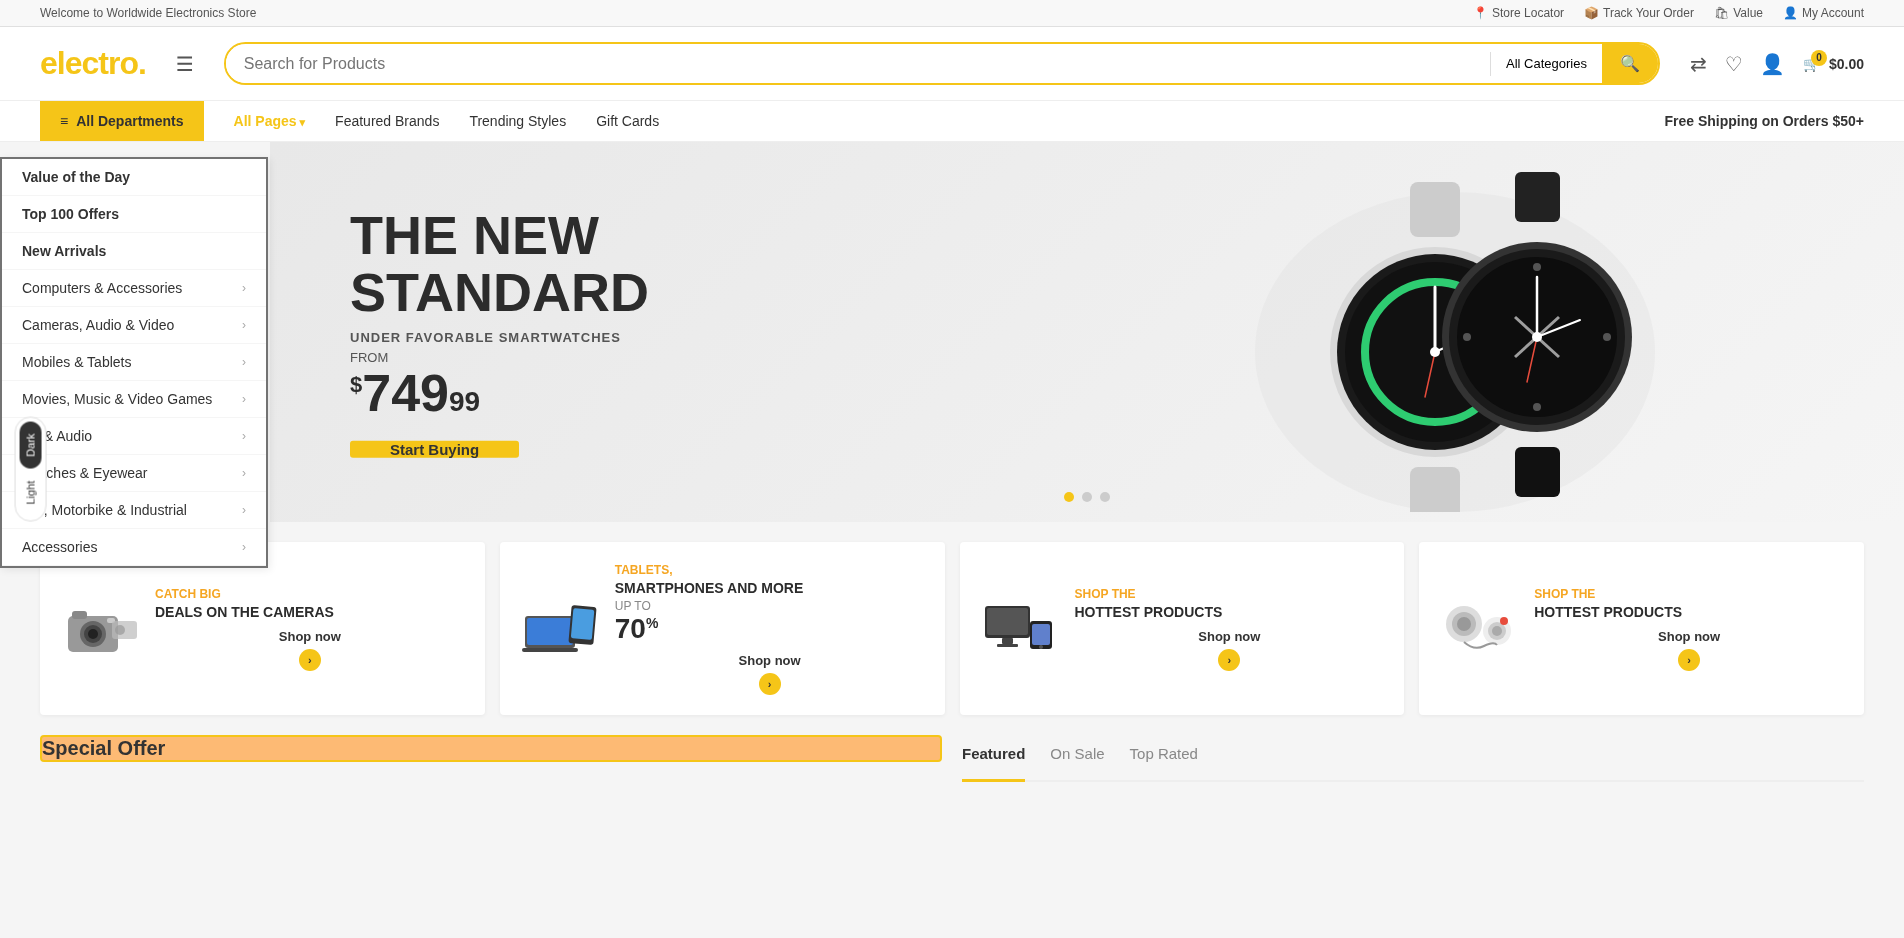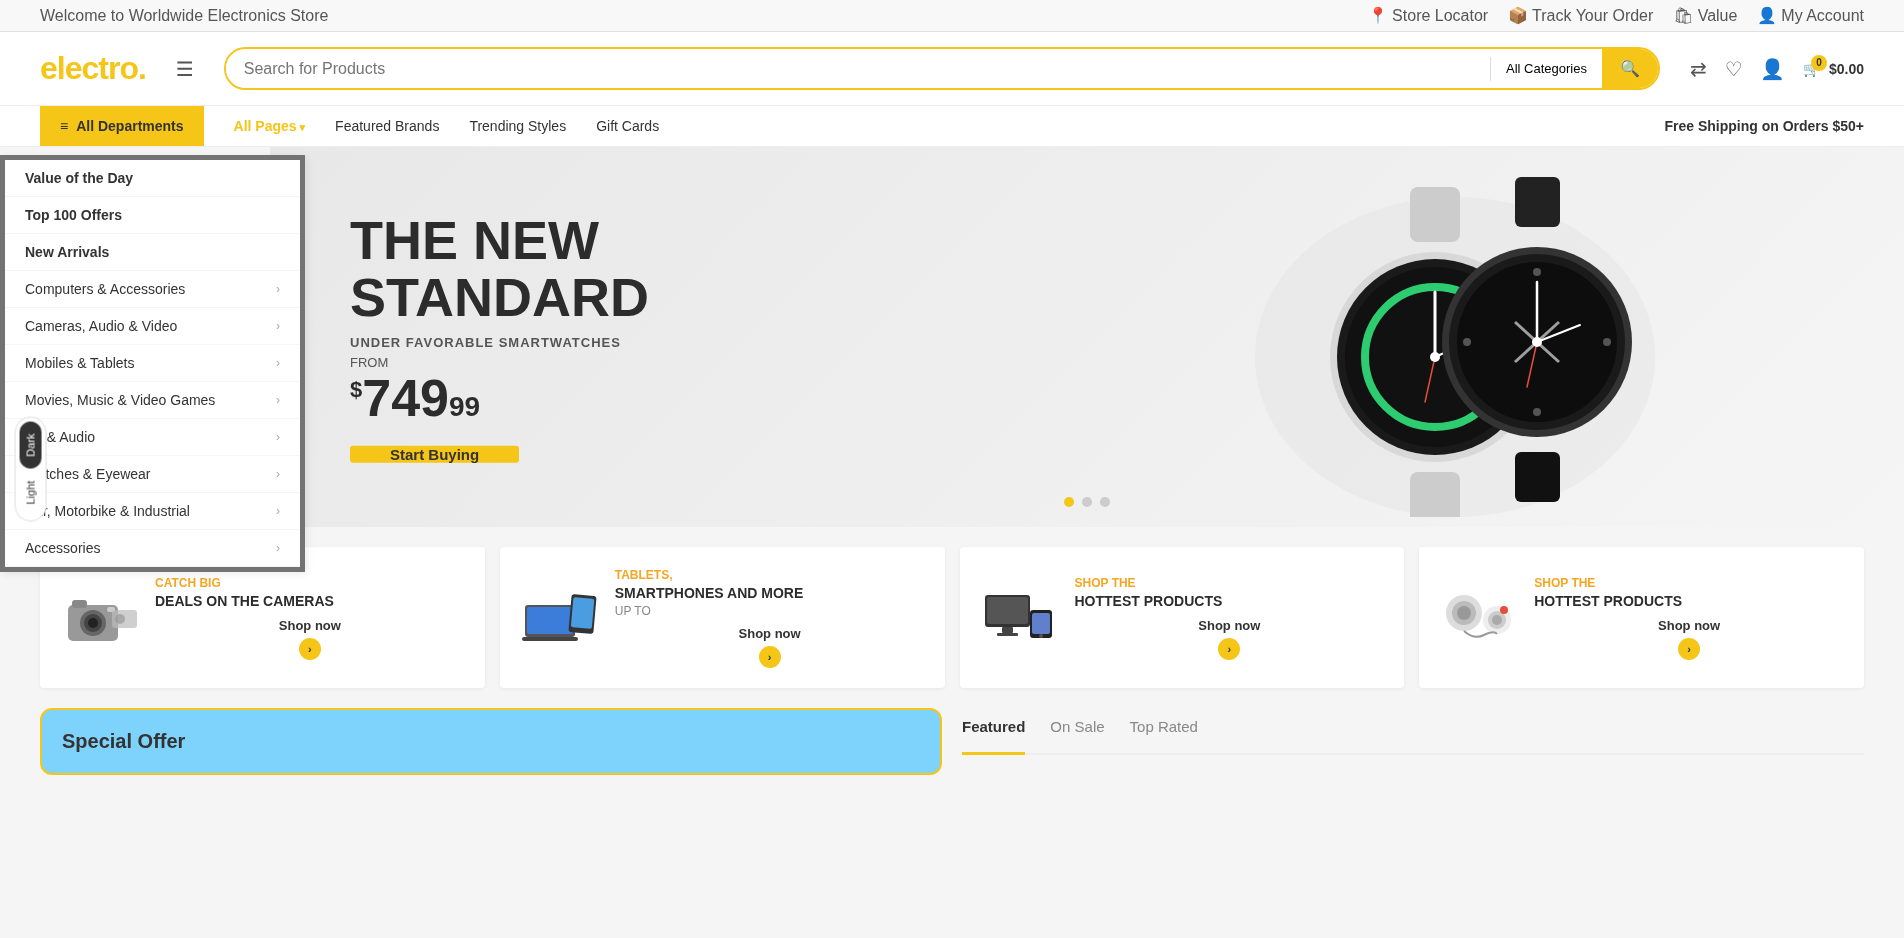--- a/index.html
+++ b/index.html
@@ -6,21 +6,21 @@
     body { font-family: Arial, sans-serif; background: #f5f5f5; font-size: 14px; color: #333; }
 
     
     .top-bar {
       background: #f8f8f8;
       border-bottom: 1px solid #e0e0e0;
       padding: 6px 40px;
       display: flex;
       justify-content: space-between;
       align-items: center;
-      font-size: 16px;
+      font-size: 12px;
       color: #555;
     }
     .top-bar-right {
       display: flex;
       gap: 20px;
       align-items: center;
     }
     .top-bar-item {
       display: flex;
       align-items: center;
@@ -183,26 +183,26 @@
     }
 
     
     .main-content {
       display: flex;
       position: relative;
     }
 
     
     .sidebar-dropdown {
-      width: 305px;
+      width: 268px;
       background: #fff;
-      border: 5px solid #737373;
+      border: 2px solid #737373;
       box-shadow: 2px 2px 8px rgba(0,0,0,0.08);
       position: absolute;
-      top: 8px;
+      top: 15px;
       left: 0;
       z-index: 10;
       min-height: 370px;
     }
     .sidebar-item {
       padding: 10px 20px;
       display: flex;
       align-items: center;
       justify-content: space-between;
       cursor: pointer;
@@ -396,24 +396,23 @@
     
     .bottom-section {
       background: #f5f5f5;
       padding: 0 40px 20px;
       display: grid;
       grid-template-columns: 1fr 1fr;
       gap: 20px;
       align-items: start;
     }
     .special-offer-card {
-      background: #7dd3fc;
+      background: #fdba74;
       border: 2px solid #f5c518;
-      border-radius: 12px;
-      padding: 20px;
+      border-radius: 4px;
     }
     .special-offer-title {
       font-size: 20px;
       font-weight: bold;
       color: #333;
     }
     .tabs-section { padding: 10px 0; }
     .tabs-bar {
       display: flex;
       gap: 25px;
@@ -672,20 +671,21 @@
         <rect x="2" y="52" width="56" height="4" rx="2" fill="#444"></rect>
 
         <rect x="50" y="10" width="25" height="38" rx="3" fill="#333" transform="rotate(5,62,29)"></rect>
         <rect x="52" y="13" width="21" height="30" rx="2" fill="#4a9de0" transform="rotate(5,62,29)"></rect>
       </svg>
     </div>
     <div class="promo-text">
       <div class="promo-tag">TABLETS,</div>
       <div class="promo-title">SMARTPHONES AND MORE</div>
       <div class="promo-sub">UP TO</div>
+      <div class="promo-discount">70<sup>%</sup></div>
       <div class="shop-now">
         <span>Shop now</span>
         <span class="shop-now-arrow">›</span>
       </div>
     </div>
   </div>
 
   <div class="promo-card">
     <div class="promo-img">
       <svg width="80" height="65" viewBox="0 0 80 65">

